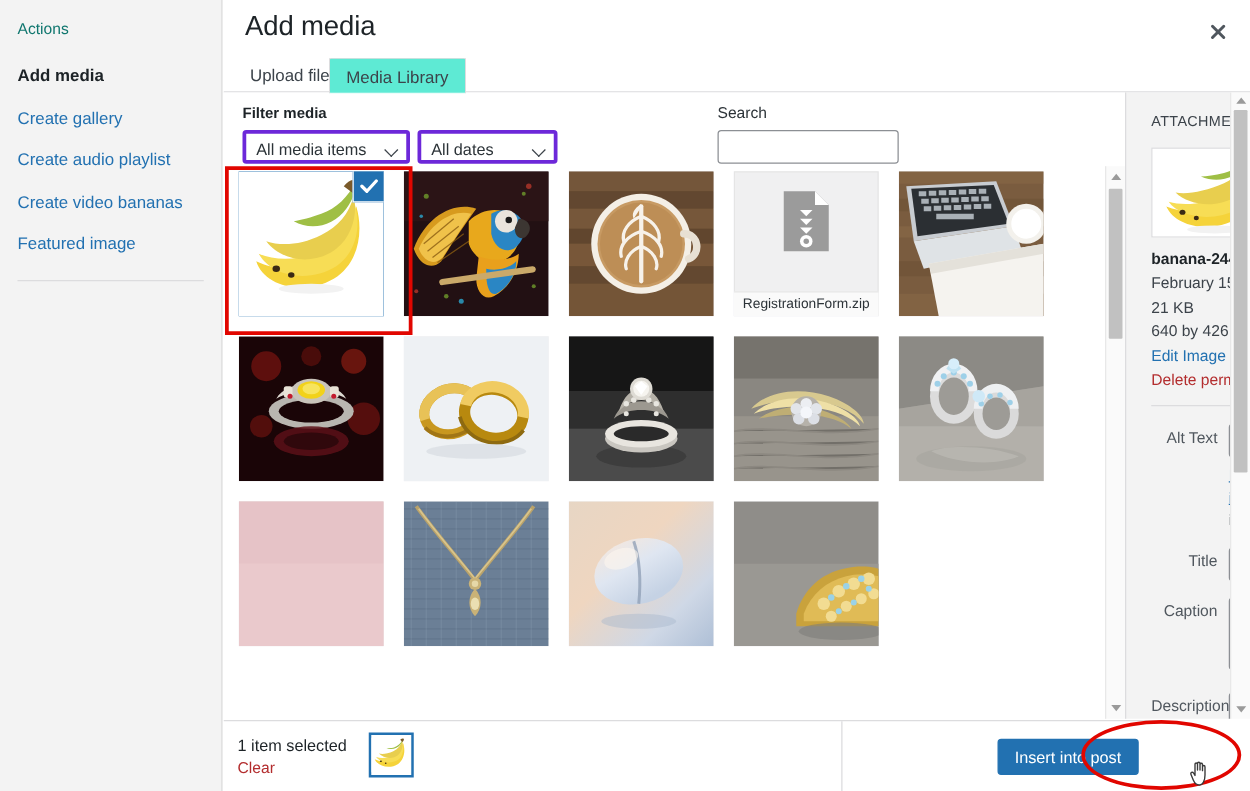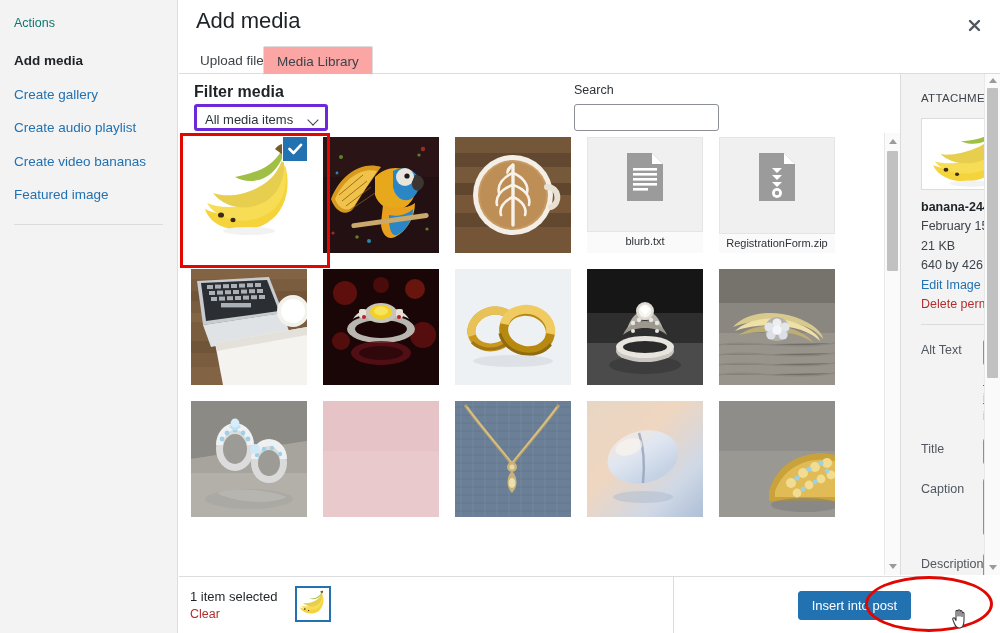--- a/index.html
+++ b/index.html
@@ -88,39 +88,39 @@
     height: 28px;
     padding: 4px 13px 0 13px;
     font-size: 13.5px;
     color: #3c434a;
     cursor: pointer;
     line-height: 22px;
   }
   .tab.t0 { left: 8px; }
   .tab.t1 {
     left: 84px;
-    background: #fca5a5;
+    background: #5eead4;
     border: 1px solid #dcdcde;
     border-bottom: 1px solid #fff;
     border-radius: 2px 2px 0 0;
     height: 29px;
     z-index: 3;
   }
 
   
   .toolbar {
     position: absolute;
     left: 0; top: 74px;
     width: 721px; height: 59px;
     background: #fff;
   }
   .filter-label {
     position: absolute;
     left: 15px; top: 9px;
-    font-size: 16px;
+    font-size: 12px;
     font-weight: 700;
     color: #1d2327;
   }
   .select {
     position: absolute;
     top: 30px;
     height: 27px;
     border: 3px solid #6d28d9;
     border-radius: 3px;
     background: #fff;
@@ -273,20 +273,21 @@
   }
   .det-line { font-size: 12.5px; color: #3c434a; line-height: 1.55; }
   .det-line.fn { font-weight: 700; color: #1d2327; }
   .det-link { font-size: 12.5px; color: #2271b1; line-height: 1.55; cursor: pointer; }
   .det-link.danger { color: #b32d2e; }
   .det-hr { height: 1px; background: #dcdcde; margin: 10px 0 14px 0; }
 
   .frow { display: flex; margin-bottom: 13px; }
   .flabel {
     width: 62px;
+    text-align: right;
     padding-right: 9px;
     font-size: 12.5px;
     color: #50575e;
     padding-top: 4px;
     flex: 0 0 62px;
   }
   .fctrl { flex: 1; }
   .finput {
     width: 100%;
     height: 27px;
@@ -470,20 +471,24 @@
     </div>
 
     <div class="toolbar">
       <div class="filter-label">Filter media</div>
 
       <div class="select s0">
         <span>All media items</span>
         <span class="chev"></span>
       </div>
 
+      <div class="select s1">
+        <span>All dates</span>
+        <span class="chev"></span>
+      </div>
 
       <div class="search-label">Search</div>
       <input class="search-input" type="text" value="" style="">
     </div>
 
     <div class="grid-area">
       <div class="grid">
 
         <div class="thumb sel">
           <div class="art">
@@ -569,36 +574,20 @@
                 <path d="M58 48 C70 52 76 60 74 68"></path>
                 <path d="M58 60 C48 64 44 72 46 78"></path>
                 <path d="M58 60 C68 64 72 72 70 78"></path>
               </g>
               <path d="M58 26 C52 30 50 34 52 38 C55 33 58 30 58 26 Z" fill="#f7f2ea"></path>
               <path d="M92 50 C104 50 106 66 96 70" stroke="#e8e0d3" stroke-width="6" fill="none" stroke-linecap="round"></path>
             </svg>
           </div>
         </div>
 
-        <div class="thumb">
-          <div class="file-thumb">
-            <svg width="40" height="50" viewBox="0 0 40 50">
-              <path d="M2 1 H27 L38 12 V49 H2 Z" fill="#9b9b9b"></path>
-              <path d="M27 1 L38 12 H27 Z" fill="#ffffff"></path>
-              <g fill="#ffffff">
-                <rect x="8" y="16" width="24" height="2.6"></rect>
-                <rect x="8" y="21" width="24" height="2.6"></rect>
-                <rect x="8" y="26" width="24" height="2.6"></rect>
-                <rect x="8" y="31" width="24" height="2.6"></rect>
-                <rect x="8" y="36" width="15" height="2.6"></rect>
-              </g>
-            </svg>
-          </div>
-          <div class="file-name">blurb.txt</div>
-        </div>
 
 
         <div class="thumb">
           <div class="file-thumb">
             <svg width="40" height="50" viewBox="0 0 40 50">
               <path d="M2 1 H27 L38 12 V49 H2 Z" fill="#9b9b9b"></path>
               <path d="M27 1 L38 12 H27 Z" fill="#ffffff"></path>
               <g fill="#ffffff" transform="translate(20,16)">
                 <path d="M-5 0 L5 0 L0 5 Z"></path>
                 <path d="M-5 7 L5 7 L0 12 Z"></path>

